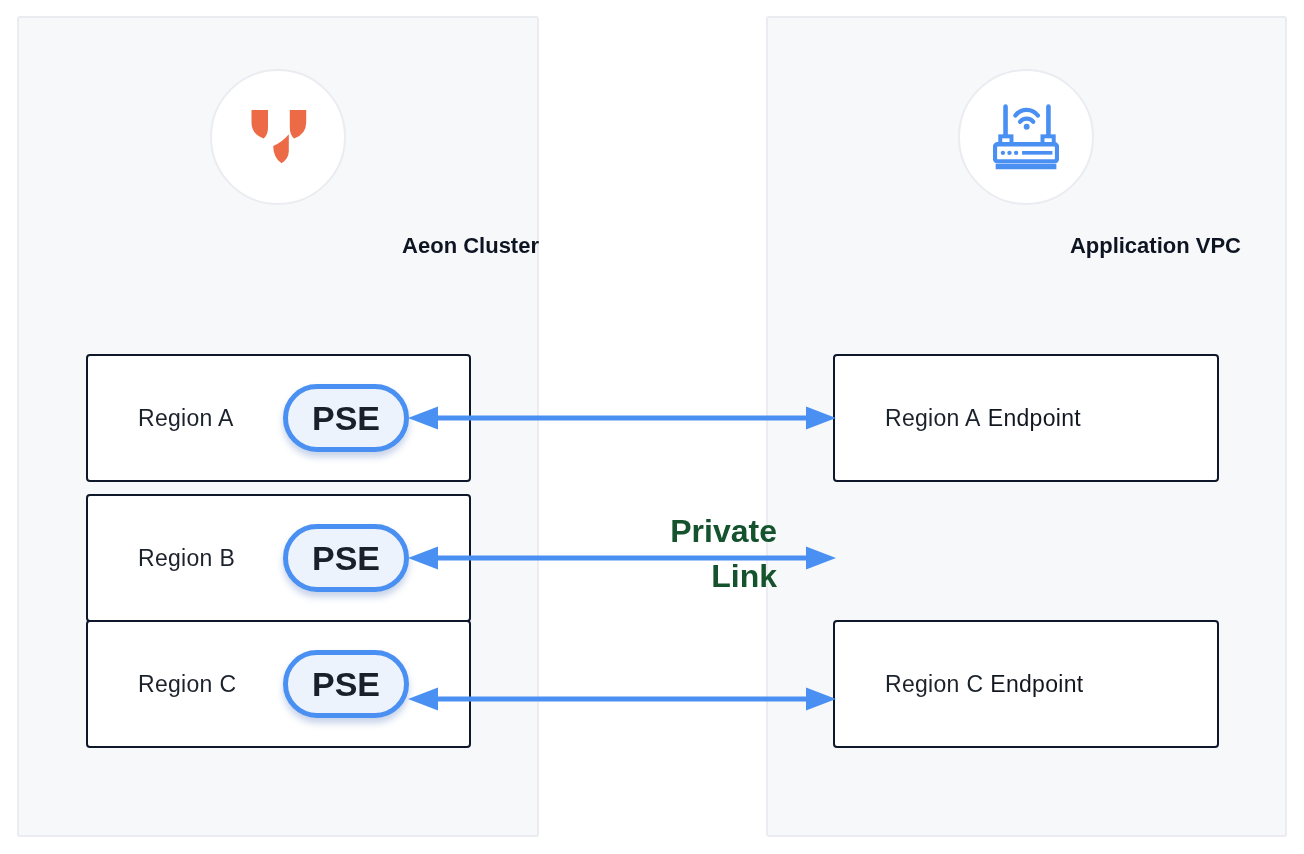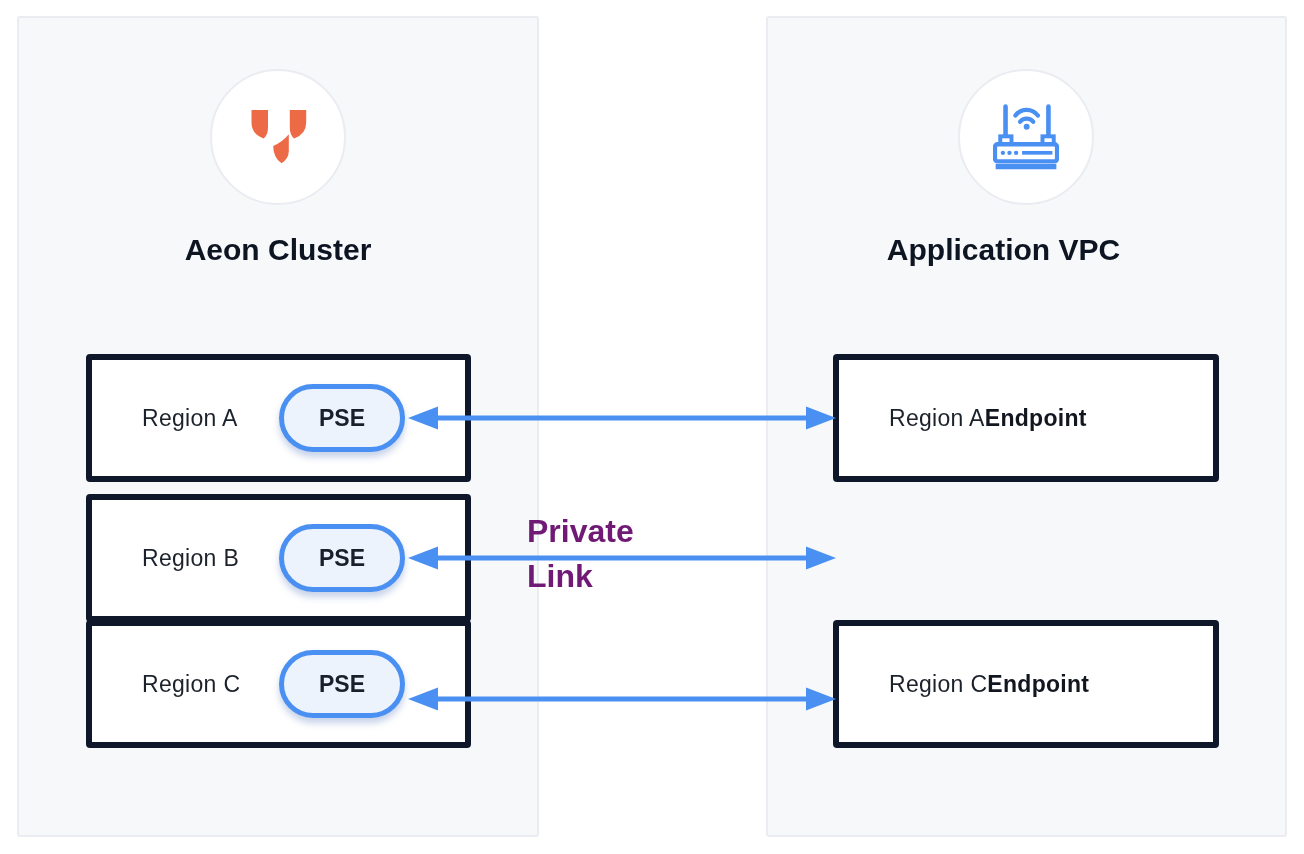--- a/index.html
+++ b/index.html
@@ -11,48 +11,48 @@
            border:2px solid #eaecf2; border-radius:3px; }
   .panel.pl { left:17px;  width:522px; }
   .panel.pr { left:766px; width:521px; }
 
   .hub-circle { position:absolute; top:69px; width:136px; height:136px; border-radius:50%;
                 background:#ffffff; border:2px solid #ebecf1;
                 display:flex; align-items:center; justify-content:center; }
   .hub-circle.cl { left:210px; }
   .hub-circle.cr { left:958px; }
 
-  .panel-title { position:absolute; top:233px; text-align:center;
-                 font-size:30px; font-weight:700; color:#0e1522; }
+  .panel-title { position:absolute; top:233px; text-align:right;
+                 font-size:22px; font-weight:700; color:#0e1522; }
   .panel-title.tl { left:17px;  width:522px; }
   .panel-title.tr { left:766px; width:475px; }
 
   .row { position:absolute; height:128px; background:#ffffff;
-         border:6px solid #0f172a; border-radius:4px;
+         border:2px solid #0f172a; border-radius:4px;
          display:flex; align-items:center; }
   .row.l { left:86px;  width:385px; }
   .row.r { left:833px; width:386px; }
   .row.y1 { top:354px; } .row.y2 { top:494px; } .row.y3 { top:620px; }
 
   .region-label, .endpoint-label { margin-left:50px; font-size:23px; color:#1c222b;
                                    letter-spacing:0.3px; white-space:nowrap; }
-  .endpoint-label b { font-weight:700; color:#11161f; }
+  .endpoint-label b { font-weight:400; margin-left:7px; color:#11161f; }
 
   .pse-pill { position:absolute; right:60px; top:50%; transform:translateY(-50%);
               width:126px; height:68px; background:#edf3fc;
               border:5px solid #4a90f2; border-radius:34px;
               display:flex; align-items:center; justify-content:center;
-              font-size:23px; font-weight:700; color:#18202c;
+              font-size:34px; font-weight:700; color:#18202c;
               box-shadow:0 5px 7px rgba(50,95,175,0.28); }
 
   .arrow { position:absolute; left:408px; width:428px; height:30px; }
   .arrow.a1 { top:403px; } .arrow.a2 { top:543px; } .arrow.a3 { top:684px; }
 
-  .plink { position:absolute; left:527px; width:250px; text-align:left;
-           font-size:32px; font-weight:700; color:#701a75; }
+  .plink { position:absolute; left:527px; width:250px; text-align:right;
+           font-size:32px; font-weight:700; color:#14532d; }
   .plink.line1 { top:513px; }
   .plink.line2 { top:558px; }
 </style>
 </head>
 <body>
 
 <div class="stage">
 
   <div class="panel pl"></div>
   <div class="panel pr"></div>

